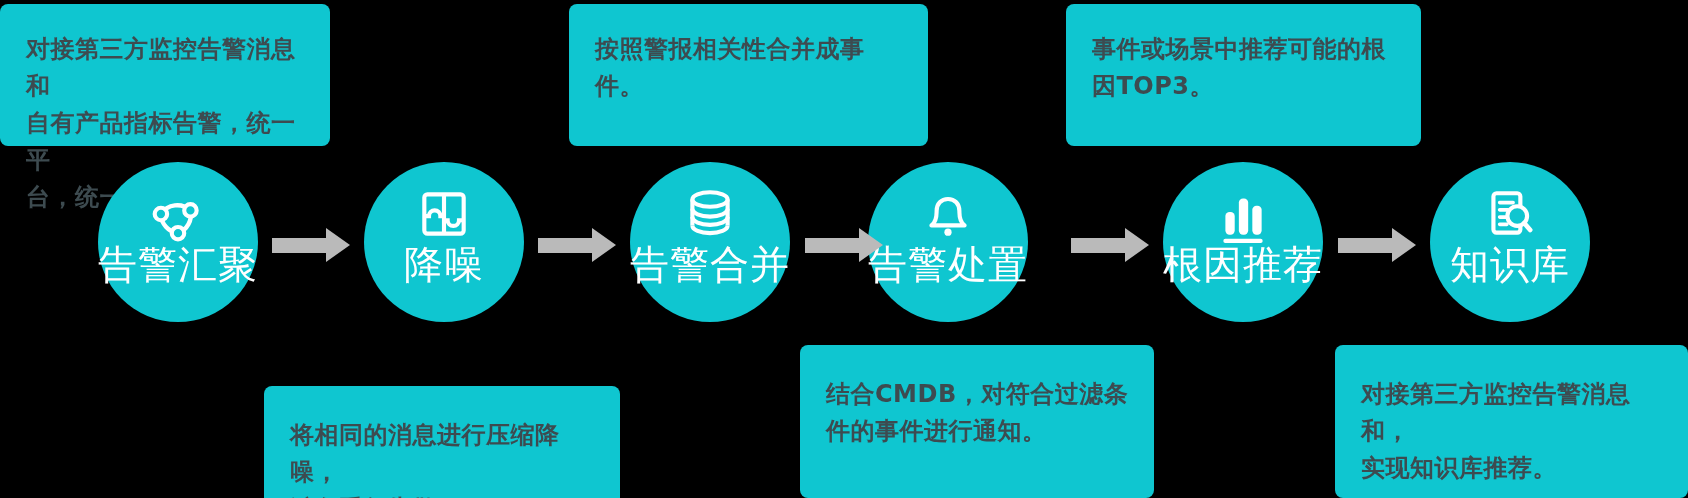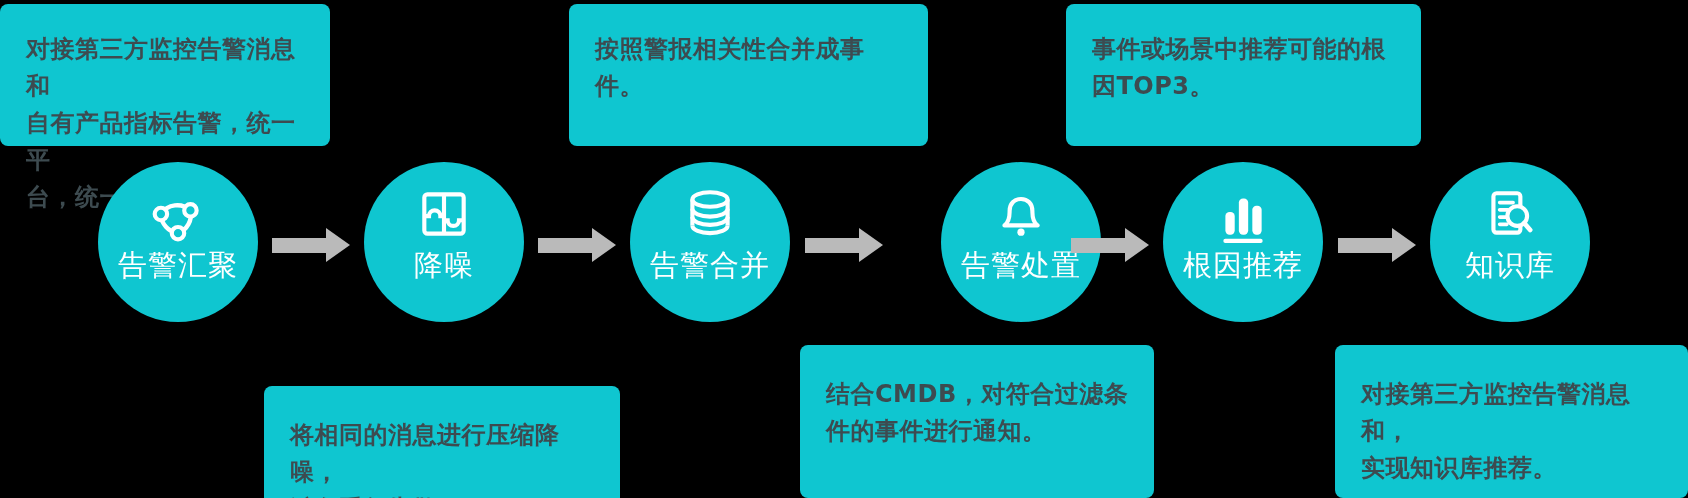--- a/index.html
+++ b/index.html
@@ -45,21 +45,21 @@
     border-radius: 50%;
     background: var(--teal);
     display: flex;
     flex-direction: column;
     align-items: center;
   }
   .node svg { margin-top: 23px; display: block; }
   .node-label {
     margin-top: 5px;
     color: var(--node-text);
-    font-size: 29px;
+    font-size: 39px;
     line-height: 34px;
     letter-spacing: 1px;
     white-space: nowrap;
   }
   .arrow {
     position: absolute;
     top: 228px;
     display: flex;
     align-items: center;
   }
@@ -112,21 +112,21 @@
   <div class="node" style="left:364px;">
     <svg width="58" height="58" viewBox="0 0 56 56">
       <rect x="9" y="9" width="38" height="38" rx="3" fill="none" stroke="var(--icon,#fff)" stroke-width="4"></rect>
       <path d="M28 9 V47" fill="none" stroke="var(--icon,#fff)" stroke-width="4"></path>
       <path d="M9 30 h4.5 a5.5 5.5 0 0 1 11 0 h3.5" fill="none" stroke="var(--icon,#fff)" stroke-width="4"></path>
       <path d="M28 34 h3.5 a5.5 5.5 0 0 0 11 0 h4.5" fill="none" stroke="var(--icon,#fff)" stroke-width="4"></path>
     </svg>
     <div class="node-label">降噪</div>
   </div>
 
-  <div class="node" style="left:941px;">
+  <div class="node" style="left:868px;">
     <svg width="58" height="58" viewBox="0 0 56 56">
       <path d="M12 39 C16 36 17 31 17 26 L17 25 C17 18 21.5 13.5 28 13.5 C34.5 13.5 39 18 39 25 L39 26 C39 31 40 36 44 39 Z" fill="none" stroke="var(--icon,#fff)" stroke-width="4" stroke-linejoin="round" stroke-linecap="round"></path>
       <circle cx="28" cy="45.5" r="3.5" fill="var(--icon,#fff)"></circle>
     </svg>
     <div class="node-label">告警处置</div>
   </div>
 
   <div class="node" style="left:1163px;">
     <svg width="58" height="58" viewBox="0 0 56 56">
       <rect x="11" y="26" width="9" height="22" rx="4" fill="var(--icon,#fff)"></rect>

